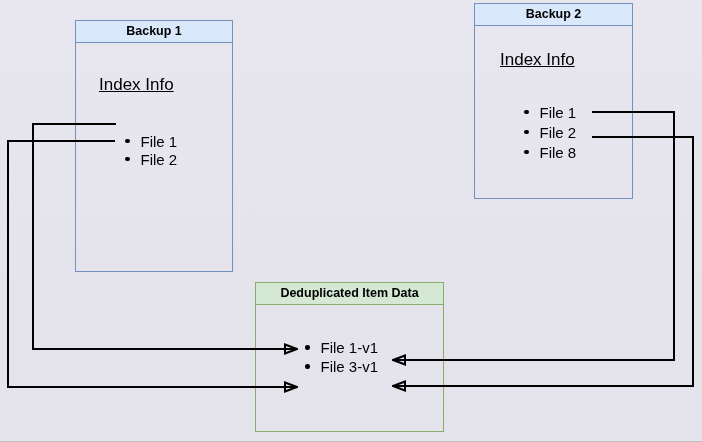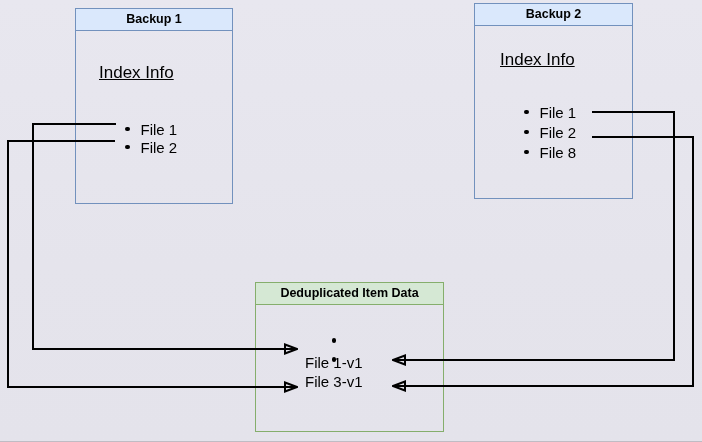--- a/index.html
+++ b/index.html
@@ -16,36 +16,36 @@
   .box.blue{border-color:var(--blue_stroke,#6c8ebf);}
   .box.green{border-color:var(--green_stroke,#82b366);}
   .box-header{
     height:21px;line-height:21px;text-align:center;
     font-weight:700;font-size:12.5px;
     border-bottom:1.5px solid;
   }
   .blue .box-header{background:var(--blue_fill,#dae8fc);border-color:var(--blue_stroke,#6c8ebf);}
   .green .box-header{background:var(--green_fill,#d5e8d4);border-color:var(--green_stroke,#82b366);}
 
-  #backup1{left:75px;top:8px;width:158px;height:196px;}
+  #backup1{left:75px;top:20px;width:158px;height:252px;}
   #backup2{left:474px;top:3px;width:159px;height:196px;}
   #dedup  {left:255px;top:282px;width:189px;height:150px;}
 
   .index-label{position:absolute;font-size:17px;line-height:20px;text-decoration:underline;}
   #backup1 .index-label{left:23px;top:54px;}
   #backup2 .index-label{left:25px;top:46px;}
 
   .file-list{position:absolute;left:49px;}
   #backup1 .file-list{top:111px;}
   #backup2 .file-list{top:98px;}
   #dedup   .file-list{top:55px;}
   .file-row{display:flex;align-items:center;gap:11px;font-size:15px;}
   #backup1 .file-row{height:18px;}
   #backup2 .file-row{height:20px;}
-  #dedup   .file-row{height:19px;flex-direction:column;}
+  #dedup   .file-row{height:19px;}
   .dot{width:4.5px;height:4.5px;border-radius:50%;background:var(--text,#000);flex:0 0 auto;}
 
   .connectors{position:absolute;left:0;top:0;pointer-events:none;}
   .connectors path{stroke:var(--connector,#000);stroke-width:2;fill:none;}
 </style>
 </head>
 <body>
 
 <div class="canvas">
 

